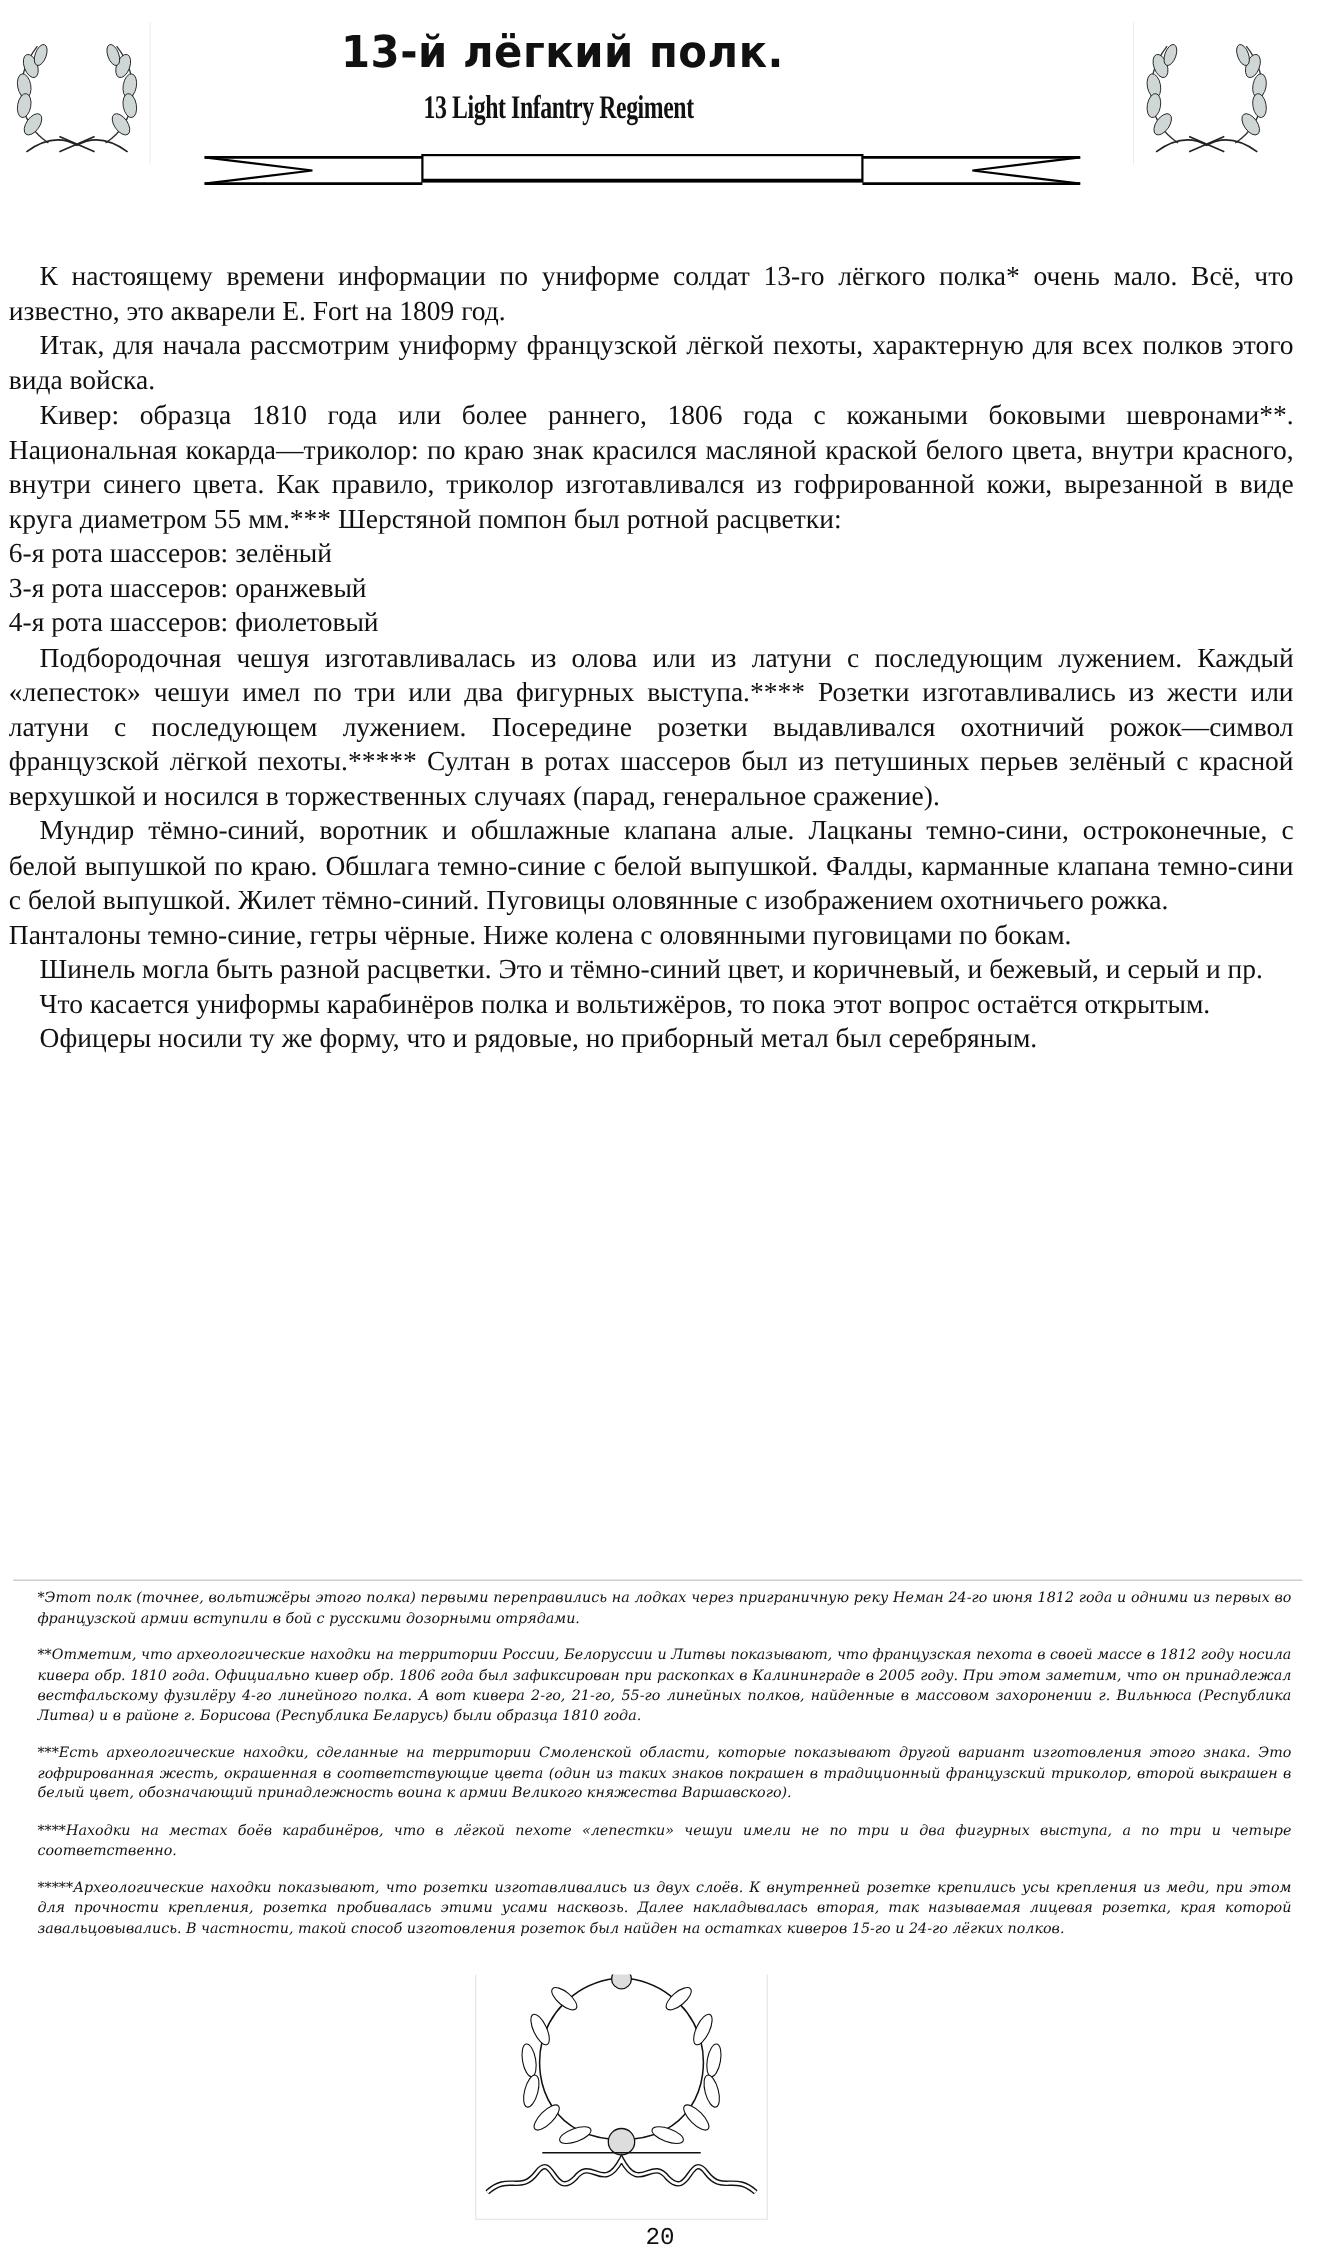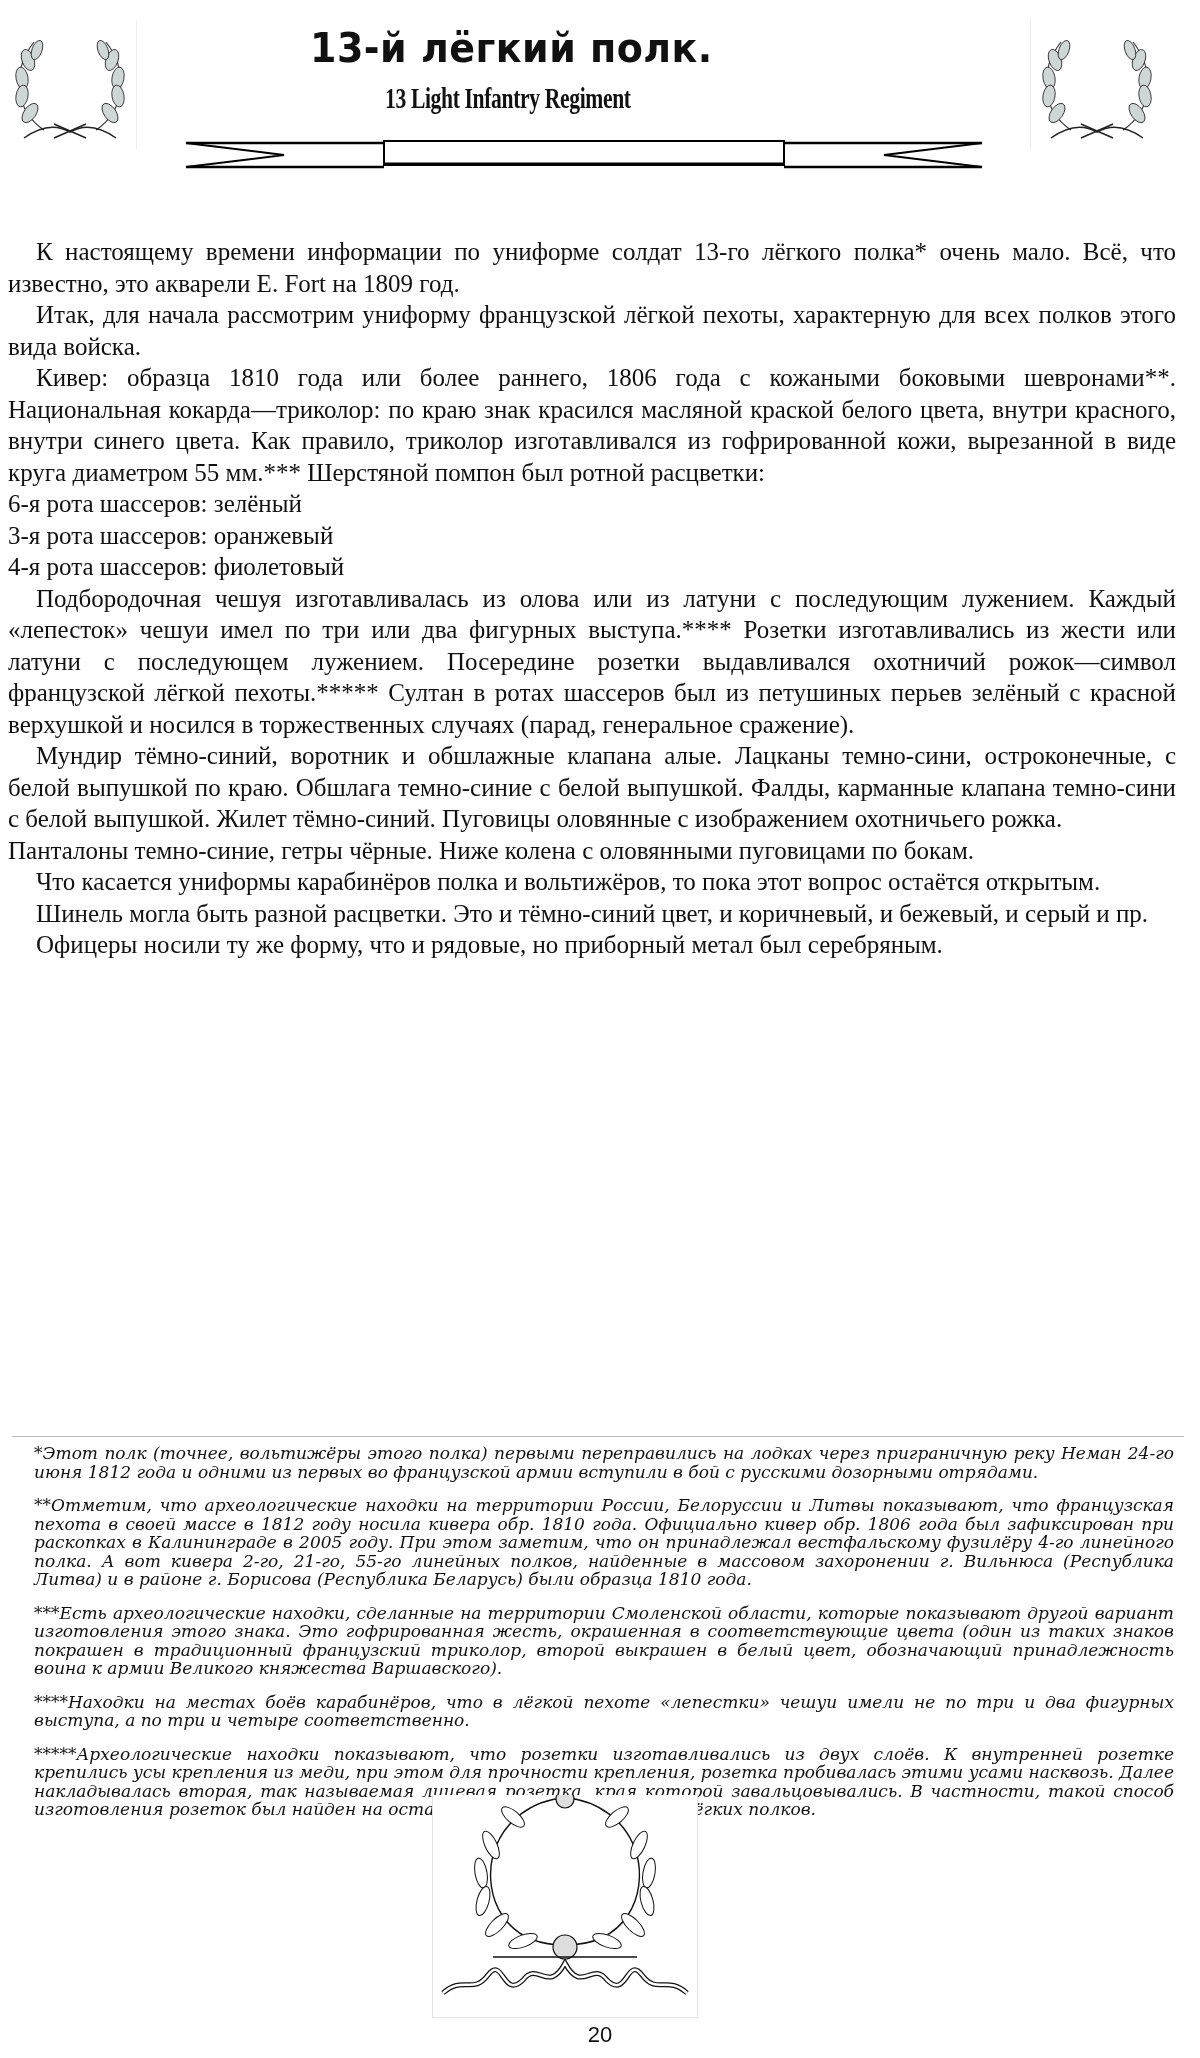--- a/index.html
+++ b/index.html
@@ -15,26 +15,26 @@
   .banner { position: absolute; left: 184px; top: 140px; width: 800px; height: 30px; }
 
   
   .body-text { position: absolute; left: 8px; top: 236px; width: 1168px; font-family: Liberation Serif, serif; font-size: 25px; line-height: 31.5px; text-align: justify; }
   .body-text p { margin: 0; }
   .body-text p.indent { text-indent: 28px; }
   .body-text p.noindent { text-indent: 0; }
 
   
   .fn-rule { position: absolute; left: 12px; top: 1436px; width: 1172px; height: 1px; background: #bbb; }
-  .footnotes { position: absolute; left: 34px; top: 1444px; width: 1140px; font-family: "DejaVu Serif", serif; font-style: italic; font-size: 17px; line-height: 18.5px; text-align: justify; }
+  .footnotes { position: absolute; left: 34px; top: 1444px; width: 1140px; font-family: "DejaVu Serif", serif; font-style: italic; font-size: 13px; line-height: 18.5px; text-align: justify; }
   .footnotes p { margin: 0 0 15px 0; }
 
   
   .bottom-wreath { position: absolute; left: 432px; top: 1795px; width: 264px; height: 222px; background: #fff; border: 1px solid #e4e4e4; border-top: none; }
-  .page-number { position: absolute; left: 0; width: 1200px; top: 2022px; text-align: center; font-family: Liberation Sans, sans-serif; font-size: 22px; }
+  .page-number { position: absolute; left: 0; width: 1200px; top: 2022px; text-align: center; font-family: Liberation Mono, monospace; font-size: 22px; }
 </style>
 </head>
 <body>
 
 <div class="page">
 
   <div class="wreath-box wreath-left">
     <svg width="132" height="130" viewBox="0 0 132 130">
       <g fill="none" stroke="#333" stroke-width="1.2">
         <path d="M40 110 C10 90, 8 50, 30 22"></path>
@@ -100,22 +100,22 @@
   <div class="body-text">
     <p class="indent">К настоящему времени информации по униформе солдат 13-го лёгкого полка* очень мало. Всё, что известно, это акварели E. Fort на 1809 год.</p>
     <p class="indent">Итак, для начала рассмотрим униформу французской лёгкой пехоты, характерную для всех полков этого вида войска.</p>
     <p class="indent">Кивер: образца 1810 года или более раннего, 1806 года с кожаными боковыми шевронами**. Национальная кокарда—триколор: по краю знак красился масляной краской белого цвета, внутри красного, внутри синего цвета. Как правило, триколор изготавливался из гофрированной кожи, вырезанной в виде круга диаметром 55 мм.*** Шерстяной помпон был ротной расцветки:</p>
     <p class="noindent">6-я рота шассеров: зелёный</p>
     <p class="noindent">3-я рота шассеров: оранжевый</p>
     <p class="noindent">4-я рота шассеров: фиолетовый</p>
     <p class="indent">Подбородочная чешуя изготавливалась из олова или из латуни с последующим лужением. Каждый «лепесток» чешуи имел по три или два фигурных выступа.**** Розетки изготавливались из жести или латуни с последующем лужением. Посередине розетки выдавливался охотничий рожок—символ французской лёгкой пехоты.***** Султан в ротах шассеров был из петушиных перьев зелёный с красной верхушкой и носился в торжественных случаях (парад, генеральное сражение).</p>
     <p class="indent">Мундир тёмно-синий, воротник и обшлажные клапана алые. Лацканы темно-сини, остроконечные, с белой выпушкой по краю. Обшлага темно-синие с белой выпушкой. Фалды, карманные клапана темно-сини с белой выпушкой. Жилет тёмно-синий. Пуговицы оловянные с изображением охотничьего рожка.</p>
     <p class="noindent">Панталоны темно-синие, гетры чёрные. Ниже колена с оловянными пуговицами по бокам.</p>
+    <p class="indent">Шинель могла быть разной расцветки. Это и тёмно-синий цвет, и коричневый, и бежевый, и серый и пр.</p>
     <p class="indent">Что касается униформы карабинёров полка и вольтижёров, то пока этот вопрос остаётся открытым.</p>
-    <p class="indent">Шинель могла быть разной расцветки. Это и тёмно-синий цвет, и коричневый, и бежевый, и серый и пр.</p>
     <p class="indent">Офицеры носили ту же форму, что и рядовые, но приборный метал был серебряным.</p>
   </div>
 
   <div class="fn-rule"></div>
   <div class="footnotes">
     <p>*Этот полк (точнее, вольтижёры этого полка) первыми переправились на лодках через приграничную реку Неман 24-го июня 1812 года и одними из первых во французской армии вступили в бой с русскими дозорными отрядами.</p>
     <p>**Отметим, что археологические находки на территории России, Белоруссии и Литвы показывают, что французская пехота в своей массе в 1812 году носила кивера обр. 1810 года. Официально кивер обр. 1806 года был зафиксирован при раскопках в Калининграде в 2005 году. При этом заметим, что он принадлежал вестфальскому фузилёру 4-го линейного полка. А вот кивера 2-го, 21-го, 55-го линейных полков, найденные в массовом захоронении г. Вильнюса (Республика Литва) и в районе г. Борисова (Республика Беларусь) были образца 1810 года.</p>
     <p>***Есть археологические находки, сделанные на территории Смоленской области, которые показывают другой вариант изготовления этого знака. Это гофрированная жесть, окрашенная в соответствующие цвета (один из таких знаков покрашен в традиционный французский триколор, второй выкрашен в белый цвет, обозначающий принадлежность воина к армии Великого княжества Варшавского).</p>
     <p>****Находки на местах боёв карабинёров, что в лёгкой пехоте «лепестки» чешуи имели не по три и два фигурных выступа, а по три и четыре соответственно.</p>
     <p>*****Археологические находки показывают, что розетки изготавливались из двух слоёв. К внутренней розетке крепились усы крепления из меди, при этом для прочности крепления, розетка пробивалась этими усами насквозь. Далее накладывалась вторая, так называемая лицевая розетка, края которой завальцовывались. В частности, такой способ изготовления розеток был найден на остатках киверов 15-го и 24-го лёгких полков.</p>

